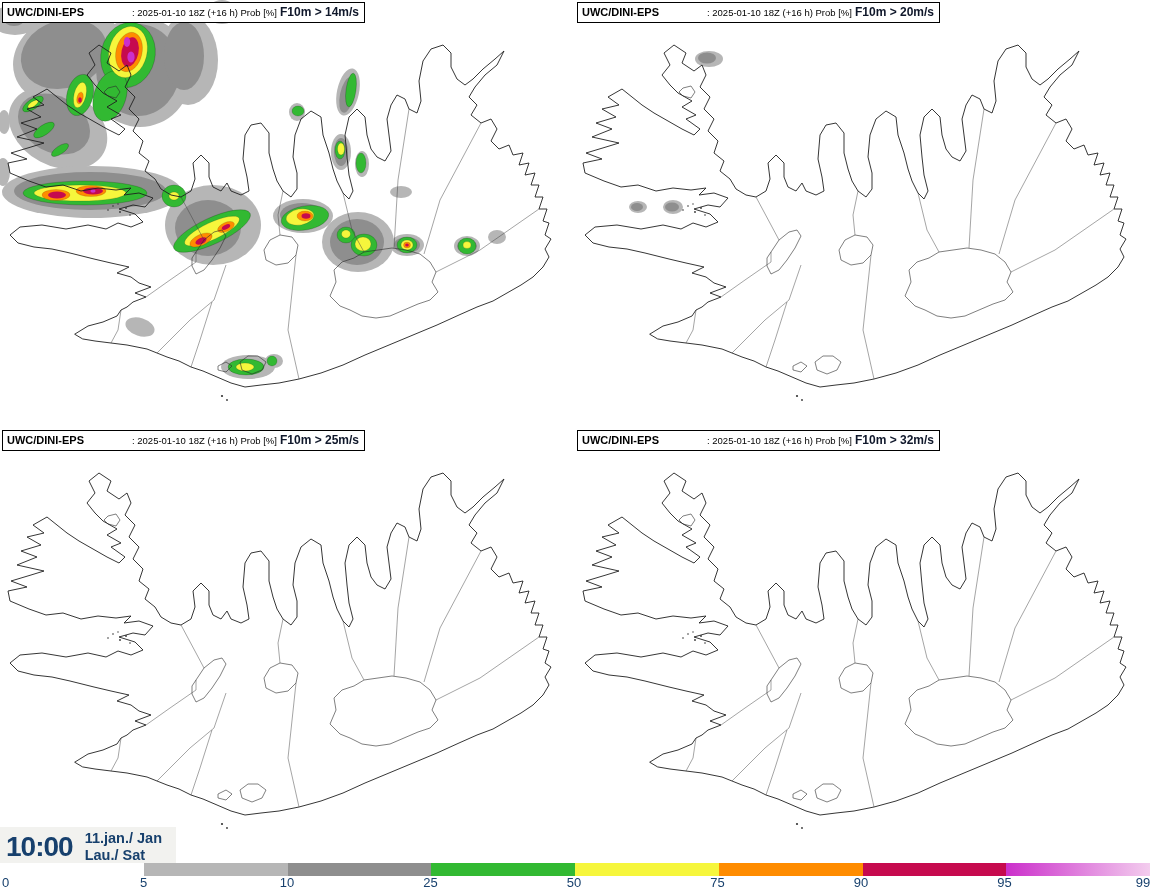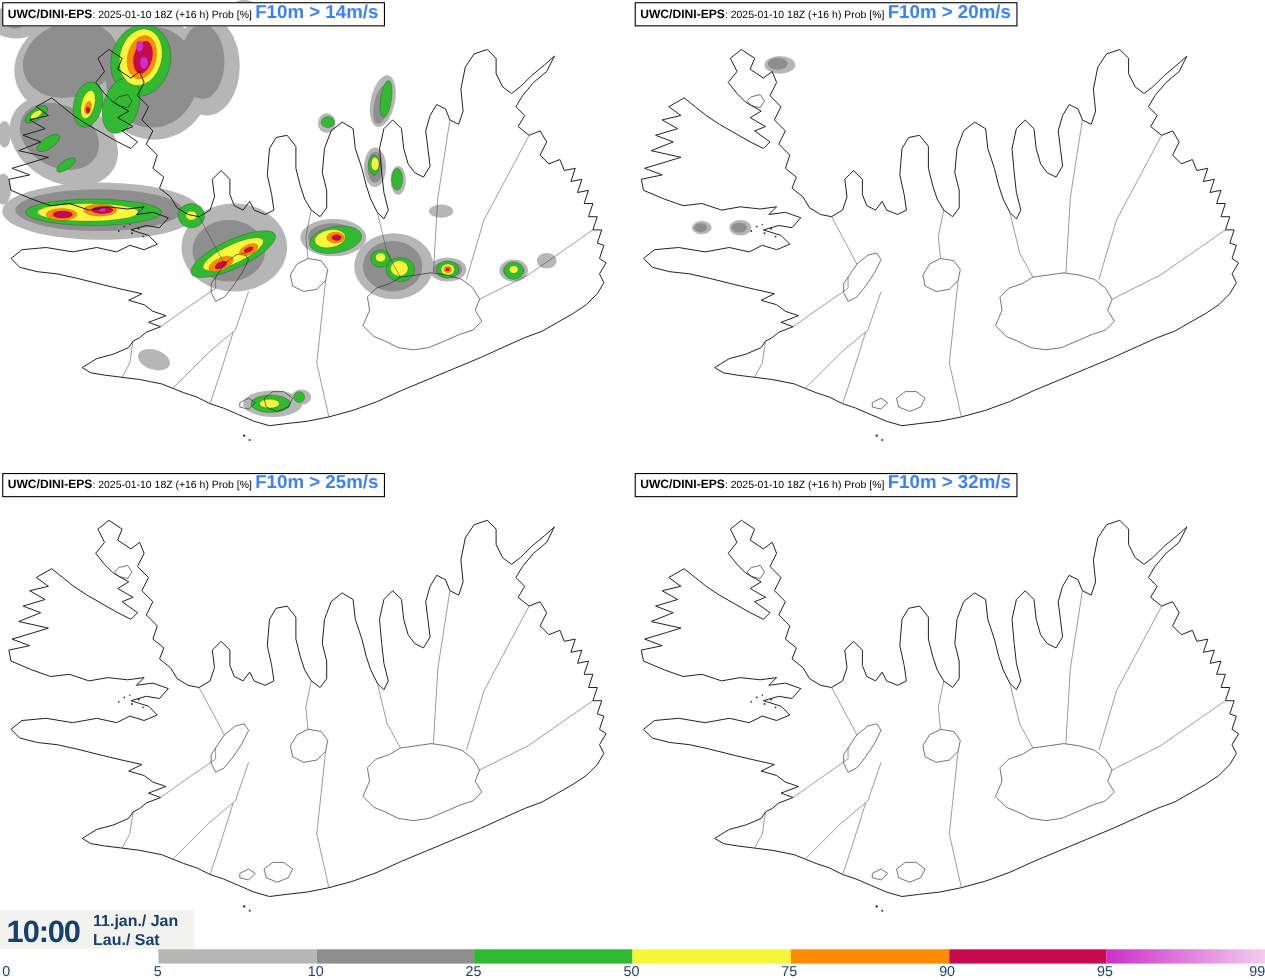--- a/index.html
+++ b/index.html
@@ -6,22 +6,22 @@
   body{width:1150px;height:891px;position:relative;overflow:hidden;
        font-family:"Liberation Sans",sans-serif;}
   .panel{position:absolute;width:575px;height:428px;}
   #panel-1{left:0;top:0;}   #panel-2{left:575px;top:0;}
   #panel-3{left:0;top:428px;} #panel-4{left:575px;top:428px;}
   .panel svg.map{position:absolute;left:0;top:0;width:575px;height:428px;}
   .ptitle{position:absolute;left:2px;top:2px;background:#ffffff;
           border:1px solid #000;padding:1px 5px 2px 4px;white-space:nowrap;
           line-height:14px;}
   .t-model{font-weight:bold;font-size:11px;color:#000;}
-  .t-meta{font-size:9.5px;color:#000;margin:0 3px 0 0;}
-  .t-thr{font-weight:bold;font-size:17px;color:#3b82f6;}
+  .t-meta{font-size:9.5px;color:#000;margin:0 3px 0 0;padding-left:48px;}
+  .t-thr{font-weight:bold;font-size:12px;color:#0f172a;}
   
   .coast{fill:none;stroke:#1f1f1f;stroke-width:0.9;stroke-linejoin:round;stroke-linecap:round;}
   .inner{fill:none;stroke:#3c3c3c;stroke-width:0.55;opacity:.85;}
   .glac{fill:none;stroke:#2a2a2a;stroke-width:0.6;}
   .isl{fill:#333;stroke:none;}
   
   .c5{fill:var(--c5);}  .c10{fill:var(--c10);}
   .c25{fill:var(--c25);stroke:rgba(0,0,0,.4);stroke-width:.45;}
   .c50{fill:var(--c50);stroke:rgba(0,0,0,.35);stroke-width:.4;}
   .c75{fill:var(--c75);stroke:rgba(0,0,0,.3);stroke-width:.4;}

